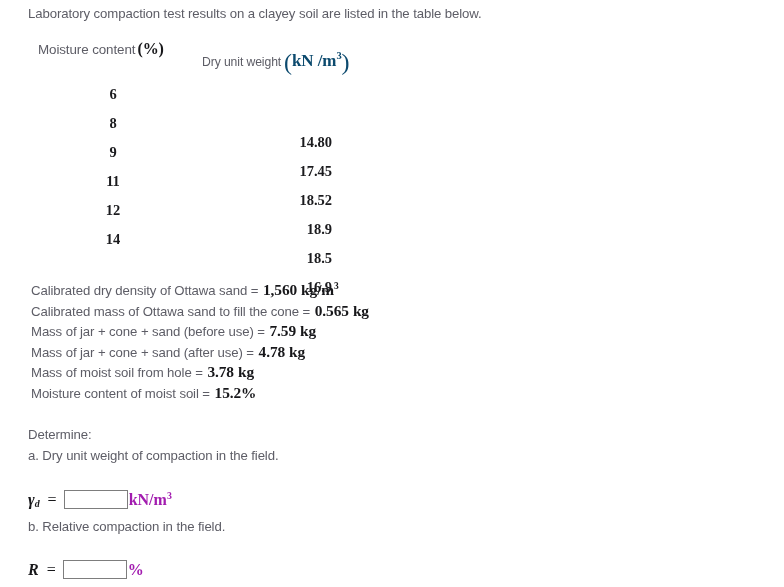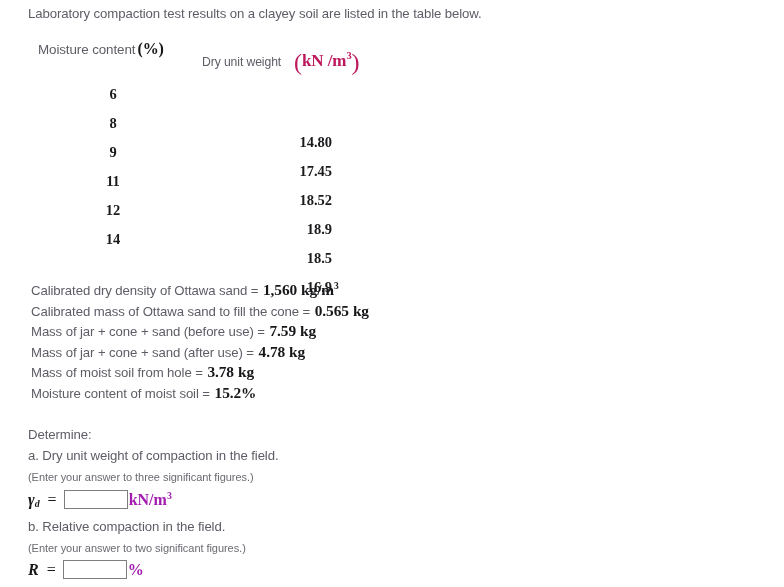--- a/index.html
+++ b/index.html
@@ -70,23 +70,23 @@
   }
   #header-dry {
     position: absolute;
     left: 202px; top: 11px;
     white-space: nowrap;
     font-size: 12.2px;
   }
   #header-dry .unit {
     font-family: "Liberation Serif", "DejaVu Serif", serif;
     font-weight: bold;
-    color: #be185d;
+    color: #0c4a6e;
     font-size: 17px;
-    margin-left: 13px;
+    margin-left: 3px;
   }
   #header-dry .paren {
     font-size: 24px;
     font-weight: normal;
     vertical-align: -0.16em;
     font-family: "Liberation Serif", "DejaVu Serif", serif;
   }
 
   .data-rows {
     position: absolute;
@@ -277,30 +277,28 @@
       <div class="given-line sans"><span>Calibrated mass of Ottawa sand to fill the cone =</span> <span class="val"><span>0.565</span><span class="u">kg</span><sup class="sp"></sup></span></div>
       <div class="given-line sans"><span>Mass of jar + cone + sand (before use) =</span> <span class="val"><span>7.59</span><span class="u">kg</span><sup class="sp"></sup></span></div>
       <div class="given-line sans"><span>Mass of jar + cone + sand (after use) =</span> <span class="val"><span>4.78</span><span class="u">kg</span><sup class="sp"></sup></span></div>
       <div class="given-line sans"><span>Mass of moist soil from hole =</span> <span class="val"><span>3.78</span><span class="u">kg</span><sup class="sp"></sup></span></div>
       <div class="given-line sans"><span>Moisture content of moist soil =</span> <span class="val"><span>15.2%</span><span class="u"></span><sup class="sp"></sup></span></div>
     </div>
 
   <div class="sans" id="determine-label">Determine:</div>
 
   <div class="sans" id="part-a-text">a. Dry unit weight of compaction in the field.</div>
-  <div class="hint" id="part-a-hint">(Enter your answer to three significant figures.)</div>
   <div id="answer-a-row">
     <span class="sym"><span>γ</span><sub class="sb">d</sub></span>
     <span class="eq">=</span>
     <input class="ans-input" id="input-a" type="text" placeholder="" style="">
     <span class="unit-after"><span>kN/m</span><sup class="sp">3</sup></span>
   </div>
 
   <div class="sans" id="part-b-text">b. Relative compaction in the field.</div>
-  <div class="hint" id="part-b-hint">(Enter your answer to two significant figures.)</div>
   <div id="answer-b-row">
     <span class="sym">R</span>
     <span class="eq">=</span>
     <input class="ans-input" id="input-b" type="text" placeholder="" style="">
     <span class="unit-after">%</span>
   </div>
 
 </div>
 
 </body></html>

